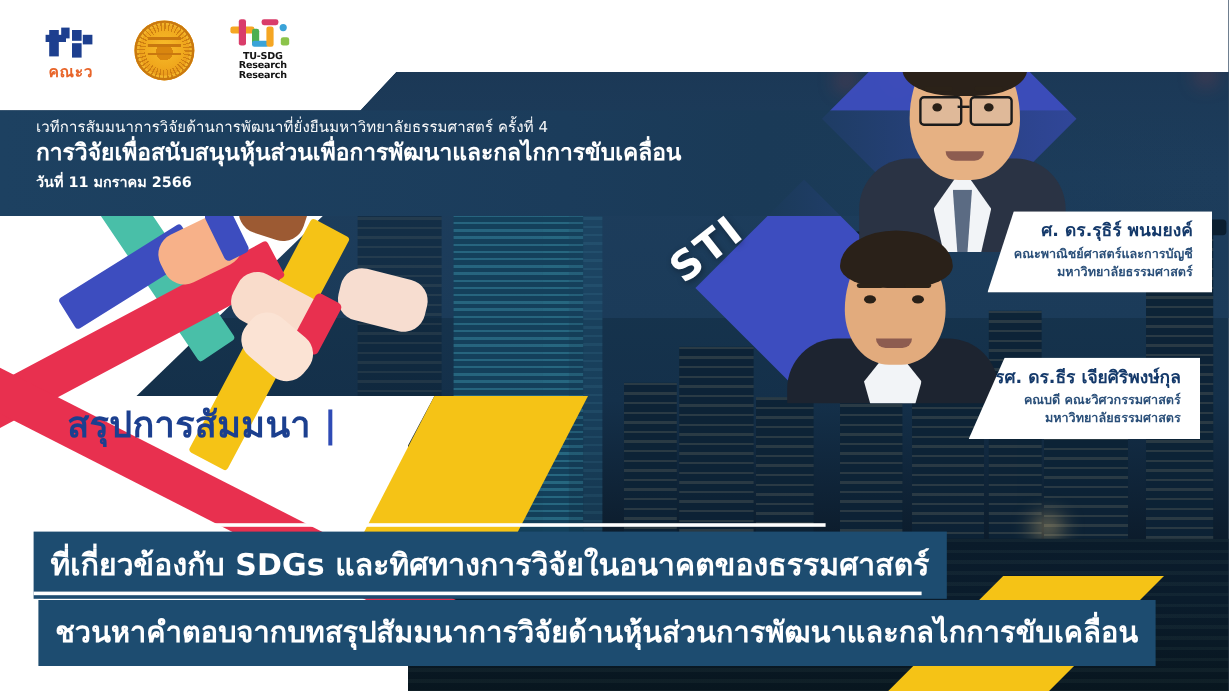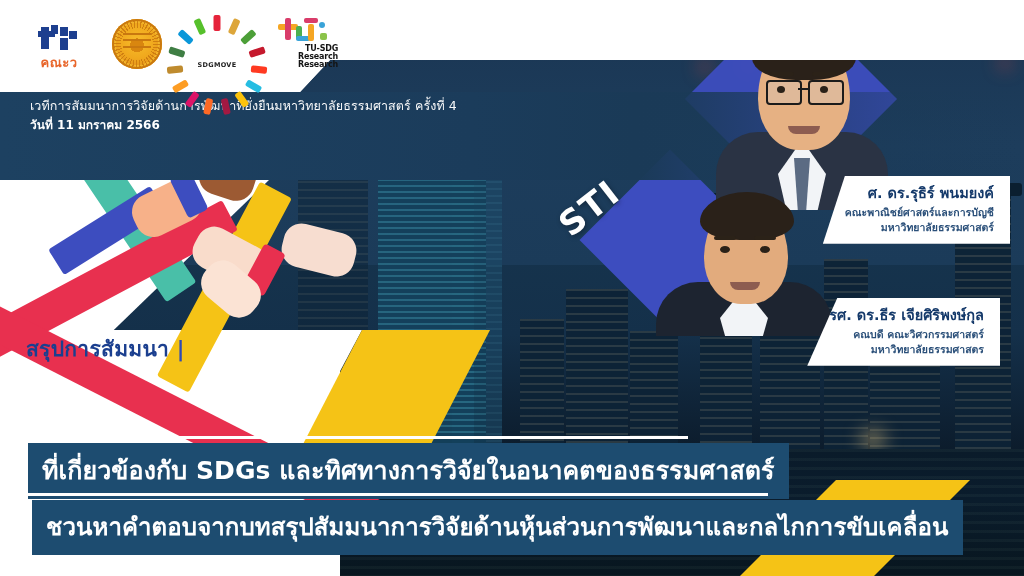--- a/index.html
+++ b/index.html
@@ -65,21 +65,21 @@
             mask:radial-gradient(circle,transparent 0 16px,#000 16px 23px,transparent 23px);}
 
   
   .lg-sdg{width:62px;text-align:center;}
   .sdg-wheel{position:relative;width:44px;height:44px;margin:0 auto;}
   .sdg-wheel i{position:absolute;left:50%;top:50%;width:7px;height:16px;border-radius:2px;
      transform-origin:50% 220%;}
   .sdg-cap{font-size:6.5px;font-weight:800;color:#222;letter-spacing:.3px;margin-top:1px;}
 
   
-  .lg-tu{width:66px;text-align:right;}
+  .lg-tu{width:66px;text-align:center;}
   .tu-mark{position:relative;width:54px;height:27px;margin:0 auto;}
   .tu-mark i{position:absolute;border-radius:2px;}
   .tu-cap{font-size:8px;font-weight:900;color:#141414;line-height:1.02;letter-spacing:-.2px;}
 
   
   .hdr{position:absolute;left:0;top:92px;width:100%;height:88px;z-index:5;
     background:linear-gradient(90deg,#1d4161 0%,#1b3c5b 46%,#1a3a57 62%,rgba(24,56,84,.0) 100%);}
   .hdr-txt{position:absolute;left:30px;top:97px;z-index:7;color:#ffffff;}
   .hdr-l1{font-size:12.5px;font-weight:400;letter-spacing:.1px;line-height:1.45;opacity:.97;}
   .hdr-l2{font-size:19px;font-weight:700;line-height:1.45;margin-top:-1px;}
@@ -128,22 +128,22 @@
     transform:rotate(27deg);transform-origin:0 0;}
   .stripe-yellow-a{left:300px;top:330px;width:190px;height:120px;background:#f5c316;
     clip-path:polygon(62px 0,190px 0,128px 120px,0 120px);}
   .stripe-yellow-b{left:740px;top:480px;width:230px;height:96px;background:#f5c316;
     clip-path:polygon(96px 0,230px 0,134px 96px,0 96px);}
   .white-base{position:absolute;left:0;top:330px;width:340px;height:246px;background:#ffffff;z-index:3;}
   .white-base2{position:absolute;left:300px;top:330px;width:120px;height:60px;background:#ffffff;z-index:3;
     clip-path:polygon(0 0,62px 0,30px 60px,0 60px);}
 
   
-  .kicker{position:absolute;left:26px;top:336px;z-index:10;
-    font-size:21px;font-weight:800;color:#1b3f8f;letter-spacing:.3px;line-height:1.25;}
+  .kicker{position:absolute;left:56px;top:336px;z-index:10;
+    font-size:30px;font-weight:800;color:#1b3f8f;letter-spacing:.3px;line-height:1.25;}
   .kicker .bar{color:#2f4bb5;font-weight:700;}
 
   .tband{position:absolute;z-index:10;background:#1d4c70;color:#ffffff;
     font-weight:800;letter-spacing:.1px;white-space:nowrap;}
   .tband.t1{left:28px;top:388px;padding:7px 14px 9px;font-size:25px;}
   .tband.t2{left:28px;top:443px;padding:7px 14px 9px;font-size:25px;}
   .tband.t3{left:32px;top:500px;padding:7px 14px 9px;font-size:24px;}
 
   .sep{position:absolute;z-index:11;height:3px;background:#ffffff;}
 </style>
@@ -252,40 +252,20 @@
         <i style="left:31px;top:6px;width:8px;height:8px;"></i>
       </div>
       <div class="skw-txt">คณะว</div>
     </div>
 
     <div class="logo lg-seal">
       <div class="seal-ray"></div>
       <div class="seal-in"></div>
     </div>
 
-    <div class="logo lg-sdg">
-      <div class="sdg-wheel">
-        <i style="background:#e5243b;transform:translate(-50%,-50%) rotate(0deg)   translateY(-15px);"></i>
-        <i style="background:#dda63a;transform:translate(-50%,-50%) rotate(24deg)  translateY(-15px);"></i>
-        <i style="background:#4c9f38;transform:translate(-50%,-50%) rotate(48deg)  translateY(-15px);"></i>
-        <i style="background:#c5192d;transform:translate(-50%,-50%) rotate(72deg)  translateY(-15px);"></i>
-        <i style="background:#ff3a21;transform:translate(-50%,-50%) rotate(96deg)  translateY(-15px);"></i>
-        <i style="background:#26bde2;transform:translate(-50%,-50%) rotate(120deg) translateY(-15px);"></i>
-        <i style="background:#fcc30b;transform:translate(-50%,-50%) rotate(144deg) translateY(-15px);"></i>
-        <i style="background:#a21942;transform:translate(-50%,-50%) rotate(168deg) translateY(-15px);"></i>
-        <i style="background:#fd6925;transform:translate(-50%,-50%) rotate(192deg) translateY(-15px);"></i>
-        <i style="background:#dd1367;transform:translate(-50%,-50%) rotate(216deg) translateY(-15px);"></i>
-        <i style="background:#fd9d24;transform:translate(-50%,-50%) rotate(240deg) translateY(-15px);"></i>
-        <i style="background:#bf8b2e;transform:translate(-50%,-50%) rotate(264deg) translateY(-15px);"></i>
-        <i style="background:#3f7e44;transform:translate(-50%,-50%) rotate(288deg) translateY(-15px);"></i>
-        <i style="background:#0a97d9;transform:translate(-50%,-50%) rotate(312deg) translateY(-15px);"></i>
-        <i style="background:#56c02b;transform:translate(-50%,-50%) rotate(336deg) translateY(-15px);"></i>
-      </div>
-      <div class="sdg-cap">SDGMOVE</div>
-    </div>
 
     <div class="logo lg-tu">
       <div class="tu-mark">
         <i style="left:0px;top:6px;width:20px;height:6px;background:#f5a623;"></i>
         <i style="left:7px;top:0px;width:6px;height:22px;background:#d93c6a;"></i>
         <i style="left:18px;top:8px;width:6px;height:14px;background:#4caf50;"></i>
         <i style="left:18px;top:18px;width:14px;height:5px;background:#3aa3d8;"></i>
         <i style="left:30px;top:6px;width:6px;height:17px;background:#f5a623;"></i>
         <i style="left:26px;top:0px;width:14px;height:5px;background:#d93c6a;"></i>
         <i style="left:41px;top:4px;width:6px;height:6px;background:#3aa3d8;border-radius:50%;"></i>
@@ -293,20 +273,21 @@
       </div>
       <div class="tu-cap">TU-SDG</div>
       <div class="tu-cap">Research</div>
       <div class="tu-cap">Research</div>
     </div>
   </div>
 
   <div class="hdr"></div>
   <div class="hdr-txt">
     <div class="hdr-l1">เวทีการสัมมนาการวิจัยด้านการพัฒนาที่ยั่งยืนมหาวิทยาลัยธรรมศาสตร์ ครั้งที่ 4</div>
+    <div class="hdr-l2">การวิจัยเพื่อสนับสนุนหุ้นส่วนเพื่อการพัฒนาและกลไกการขับเคลื่อน</div>
     <div class="hdr-l3">วันที่ 11 มกราคม 2566</div>
   </div>
 
   <div class="plate plate-2">
     <div class="nm">รศ. ดร.ธีร เจียศิริพงษ์กุล</div>
     <div class="af">คณบดี คณะวิศวกรรมศาสตร์</div>
     <div class="af">มหาวิทยาลัยธรรมศาสตร</div>
   </div>
 
   <div class="plate plate-1">

